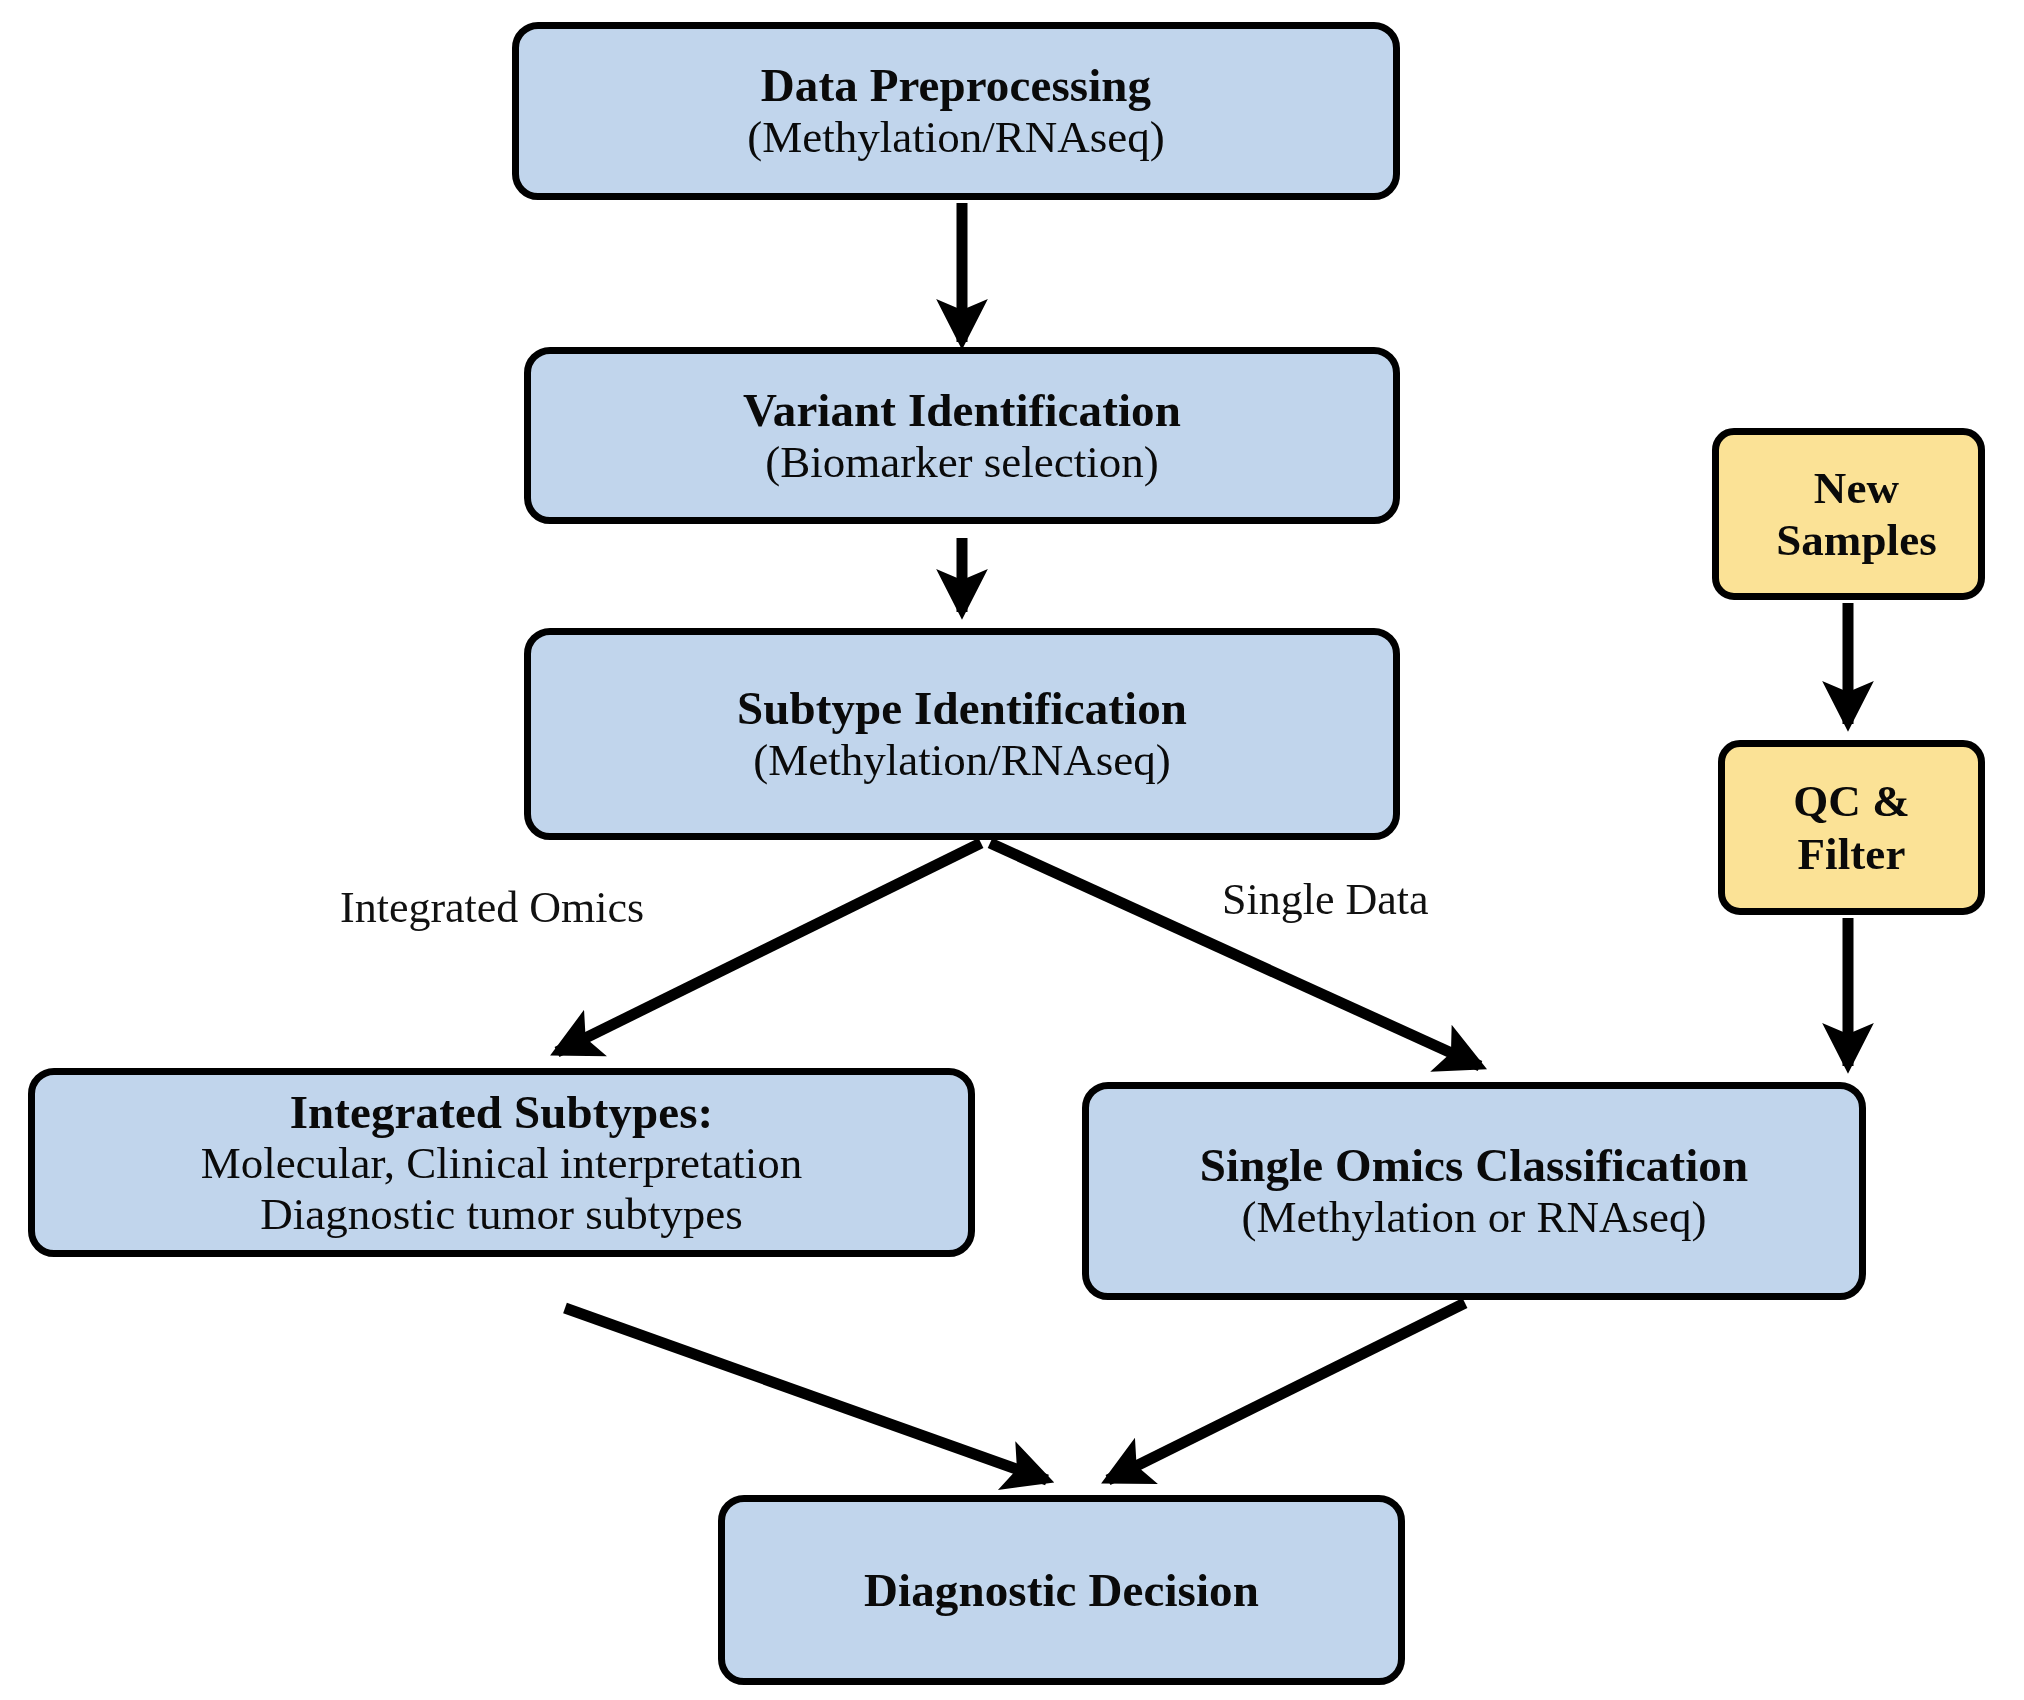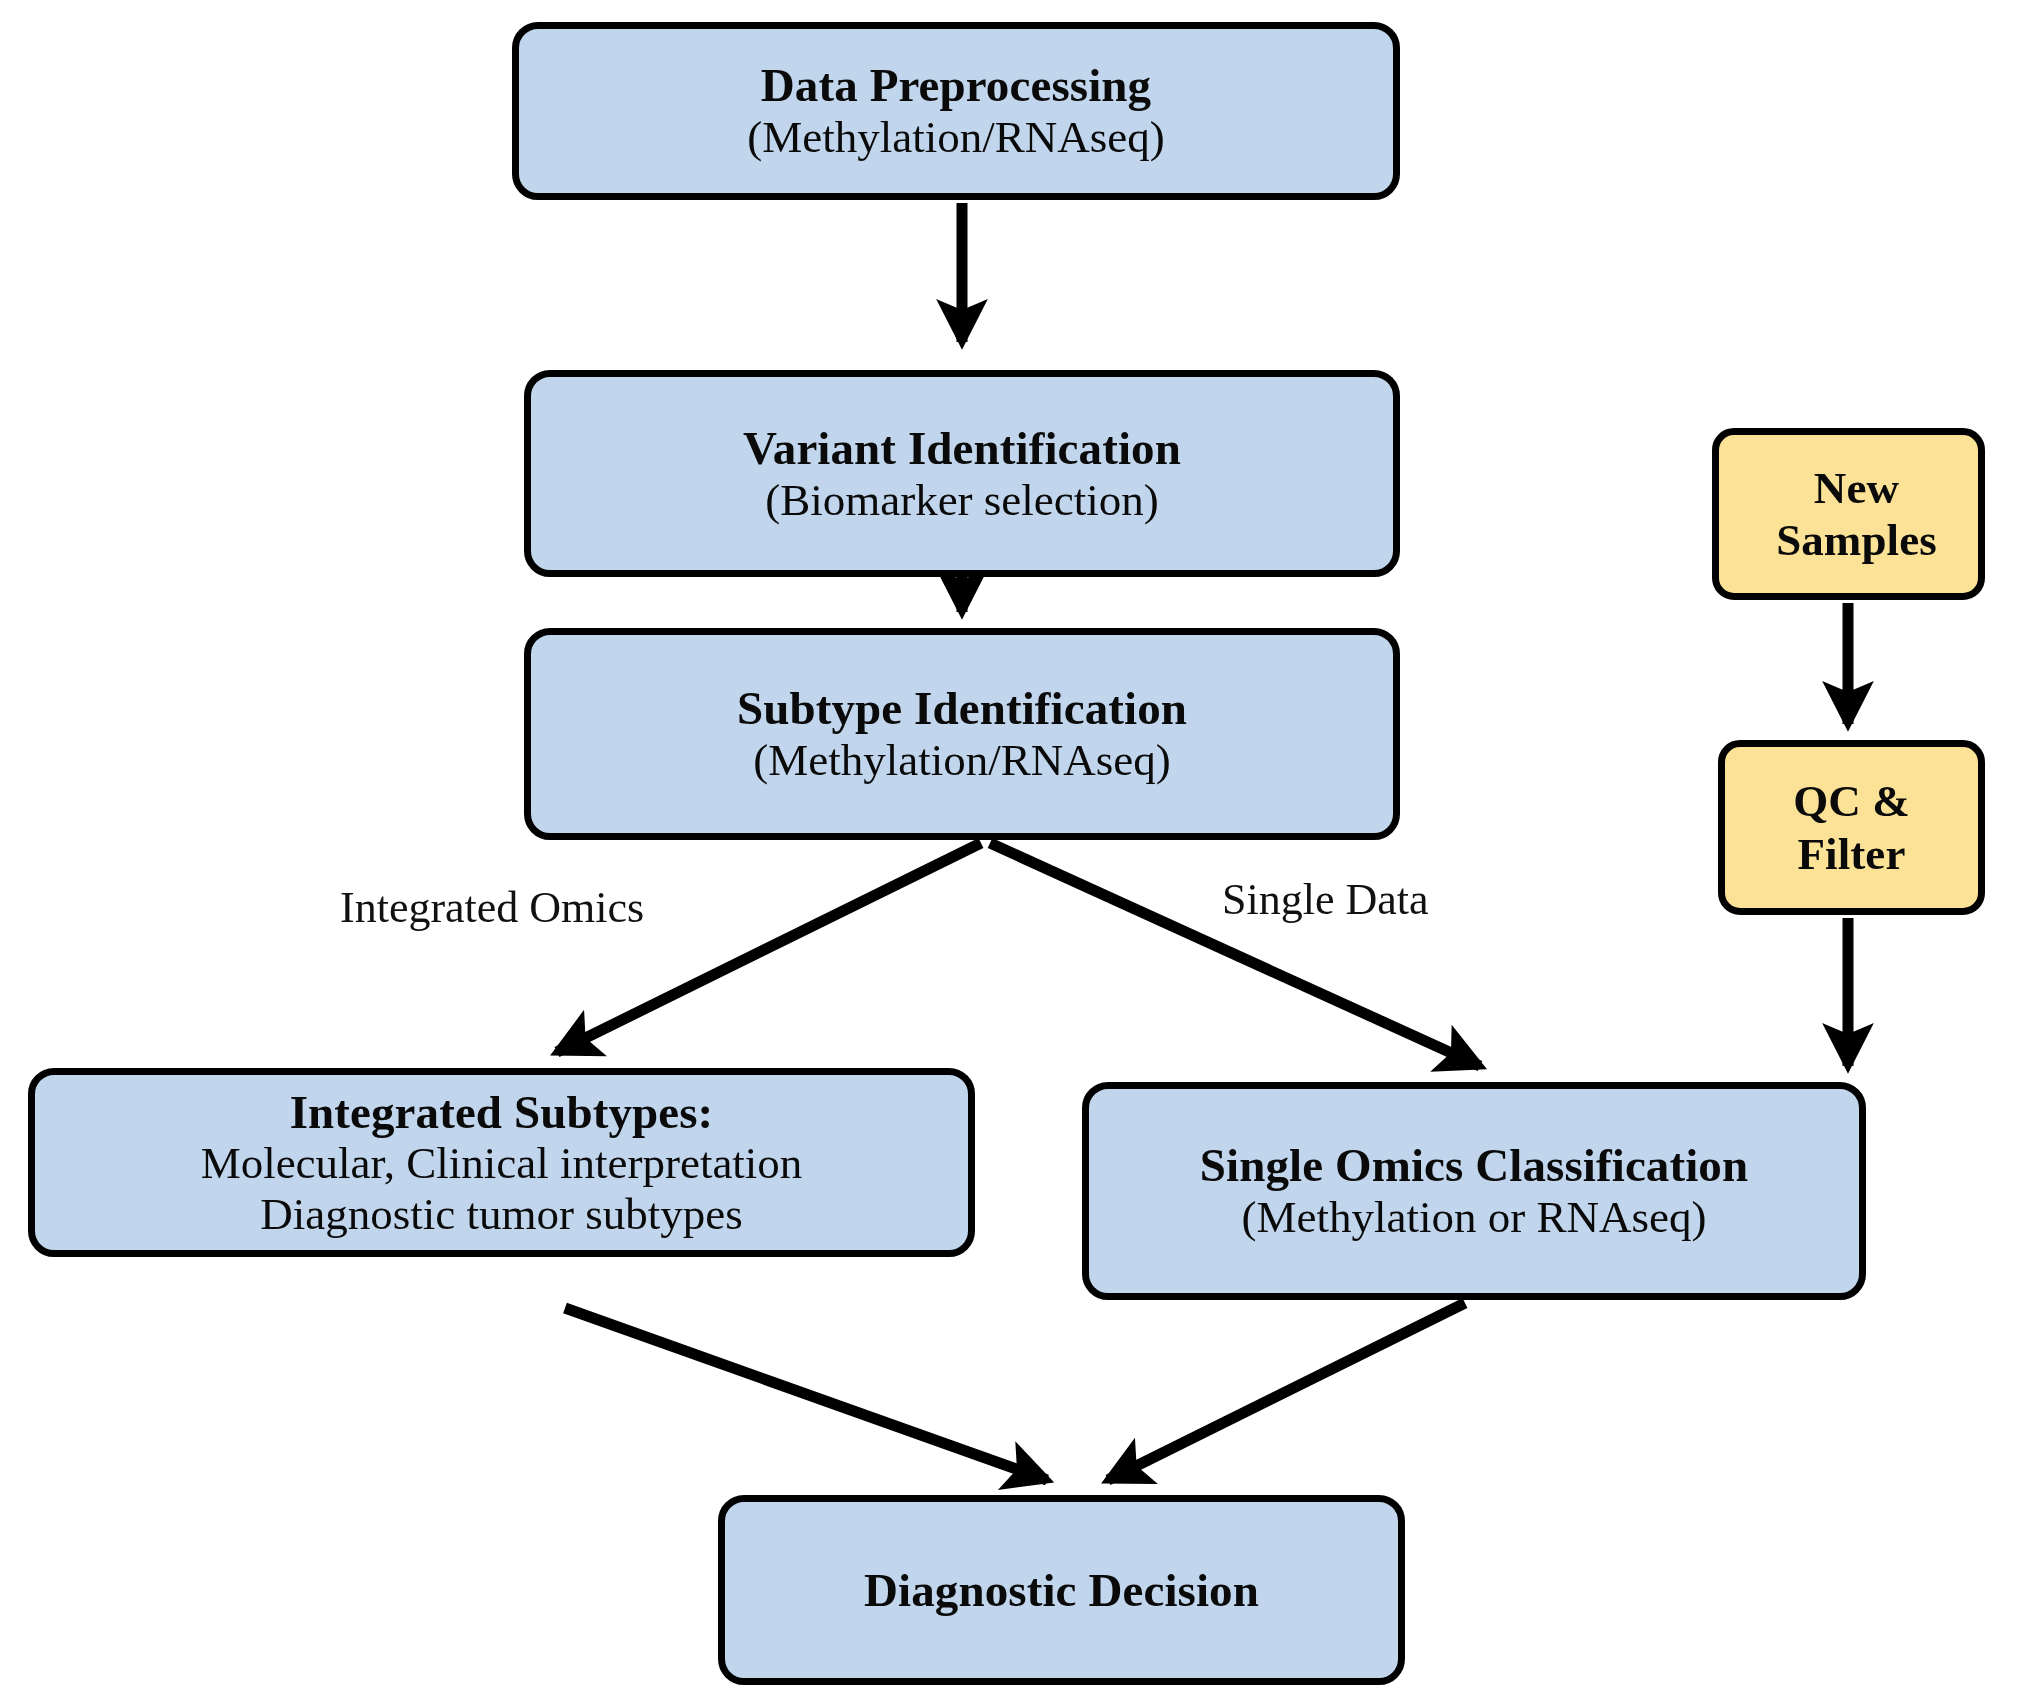--- a/index.html
+++ b/index.html
@@ -57,21 +57,21 @@
   }
   .node-box.yellow .node-title {
     font-size: 45px;
     line-height: 1.16;
   }
   
   #node-data-preprocessing {
     left: 512px; top: 22px; width: 888px; height: 178px;
   }
   #node-variant-identification {
-    left: 524px; top: 370px; width: 876px; height: 207px;
+    left: 524px; top: 347px; width: 876px; height: 177px;
   }
   #node-subtype-identification {
     left: 524px; top: 628px; width: 876px; height: 212px;
   }
   #node-new-samples {
     left: 1712px; top: 428px; width: 273px; height: 172px; padding-left: 16px;
   }
   #node-qc-filter {
     left: 1718px; top: 740px; width: 267px; height: 175px;
   }

